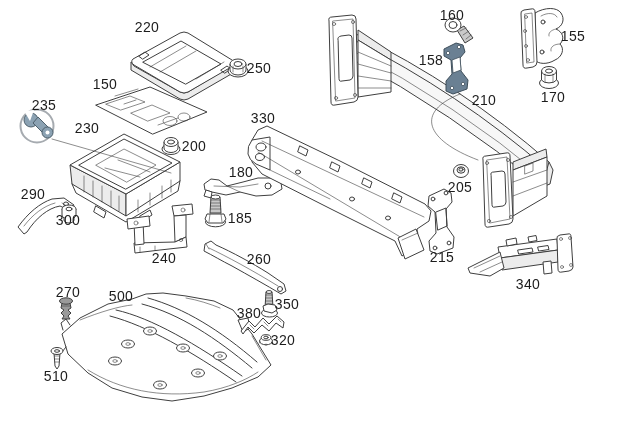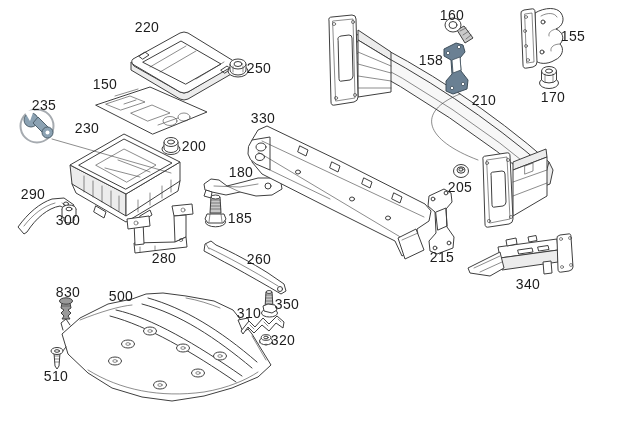--- a/index.html
+++ b/index.html
@@ -307,31 +307,31 @@
 
   <div class="lbl" style="left:147px;top:27px">220</div>
   <div class="lbl" style="left:259px;top:68px">250</div>
   <div class="lbl" style="left:105px;top:84px">150</div>
   <div class="lbl" style="left:44px;top:105px">235</div>
   <div class="lbl" style="left:87px;top:128px">230</div>
   <div class="lbl" style="left:263px;top:118px">330</div>
   <div class="lbl" style="left:194px;top:146px">200</div>
   <div class="lbl" style="left:33px;top:194px">290</div>
   <div class="lbl" style="left:68px;top:220px">300</div>
-  <div class="lbl" style="left:164px;top:258px">280</div>
+  <div class="lbl" style="left:164px;top:258px">240</div>
   <div class="lbl" style="left:241px;top:172px">180</div>
   <div class="lbl" style="left:240px;top:218px">185</div>
   <div class="lbl" style="left:259px;top:259px">260</div>
   <div class="lbl" style="left:452px;top:15px">160</div>
   <div class="lbl" style="left:431px;top:60px">158</div>
   <div class="lbl" style="left:573px;top:36px">155</div>
   <div class="lbl" style="left:484px;top:100px">210</div>
   <div class="lbl" style="left:553px;top:97px">170</div>
   <div class="lbl" style="left:460px;top:187px">205</div>
   <div class="lbl" style="left:442px;top:257px">215</div>
   <div class="lbl" style="left:528px;top:284px">340</div>
-  <div class="lbl" style="left:68px;top:292px">830</div>
+  <div class="lbl" style="left:68px;top:292px">270</div>
   <div class="lbl" style="left:121px;top:296px">500</div>
   <div class="lbl" style="left:56px;top:376px">510</div>
   <div class="lbl" style="left:287px;top:304px">350</div>
-  <div class="lbl" style="left:249px;top:313px">310</div>
+  <div class="lbl" style="left:249px;top:313px">380</div>
   <div class="lbl" style="left:283px;top:340px">320</div>
 </div>
 
 </body></html>

